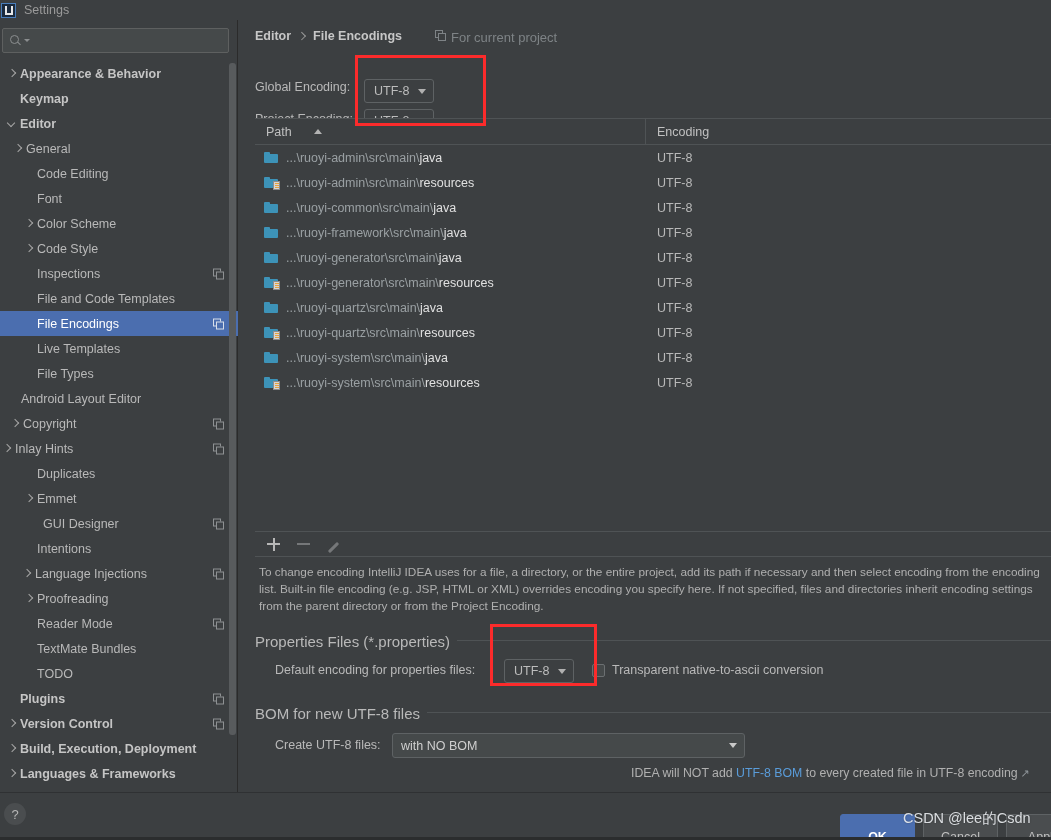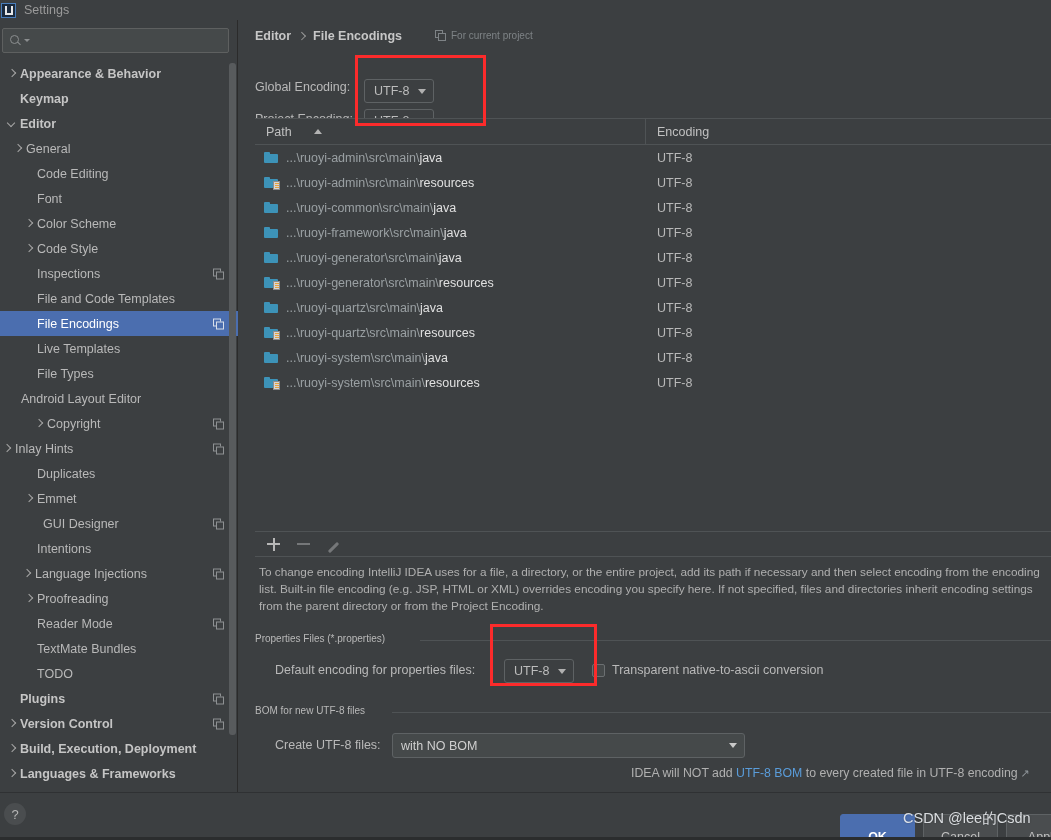--- a/index.html
+++ b/index.html
@@ -132,21 +132,21 @@
   }
   #breadcrumb .sep::after {
     content: ""; position: absolute; left: 1px; top: 2px;
     width: 4.5px; height: 4.5px;
     border-right: 1.4px solid #9a9a9a; border-top: 1.4px solid #9a9a9a;
     transform: rotate(45deg);
   }
   #scope-note {
     position: absolute; left: 197px; top: 10px;
     display: flex; align-items: center; gap: 5px;
-    color: #7e8386; font-size: 10px;
+    color: #7e8386; font-size: 13px;
   }
   #scope-note .copy-icon { position: static; transform: none; }
   #scope-note .copy-icon .b { border-color: #7e8386; }
   #scope-note .copy-icon .b2 { background: #3c3f41; }
 
   .field-row { position: absolute; display: flex; align-items: center; }
   .field-label { color: #b9b9b9; font-size: 12.5px; }
 
   .combo-sm {
     height: 24px; min-width: 70px; background: #3c3f41;
@@ -240,21 +240,21 @@
     border-radius: 1px;
   }
 
   #table-desc {
     position: absolute; left: 21px; top: 544px; width: 790px;
     color: #b0b0b0; font-size: 11.8px; line-height: 17px;
   }
 
   
   .group-title {
-    position: absolute; color: #b9b9b9; font-size: 10px; background: #3c3f41;
+    position: absolute; color: #b9b9b9; font-size: 15px; background: #3c3f41;
     padding-right: 7px; z-index: 2;
   }
   .group-line {
     position: absolute; height: 1px; background: #4f5355;
   }
 
   .checkbox-row { position: absolute; display: flex; align-items: center; gap: 7px; }
   .checkbox {
     width: 13px; height: 13px; border: 1px solid #6b6f71;
     border-radius: 2px; background: #45494a; flex: none;
@@ -395,21 +395,21 @@
         <span class="tree-label">Live Templates</span>
       </div>
       <div class="tree-item" style="padding-left: 22px;">
         <span class="arrow"></span>
         <span class="tree-label">File Types</span>
       </div>
       <div class="tree-item" style="padding-left: 6px;">
         <span class="arrow"></span>
         <span class="tree-label">Android Layout Editor</span>
       </div>
-      <div class="tree-item" style="padding-left: 32px;">
+      <div class="tree-item" style="padding-left: 8px;">
         <span class="arrow right"></span>
         <span class="tree-label">Copyright</span>
         <span class="copy-icon">
           <span class="b b1"></span>
           <span class="b b2"></span>
         </span>
       </div>
       <div class="tree-item" style="">
         <span class="arrow right"></span>
         <span class="tree-label">Inlay Hints</span>

